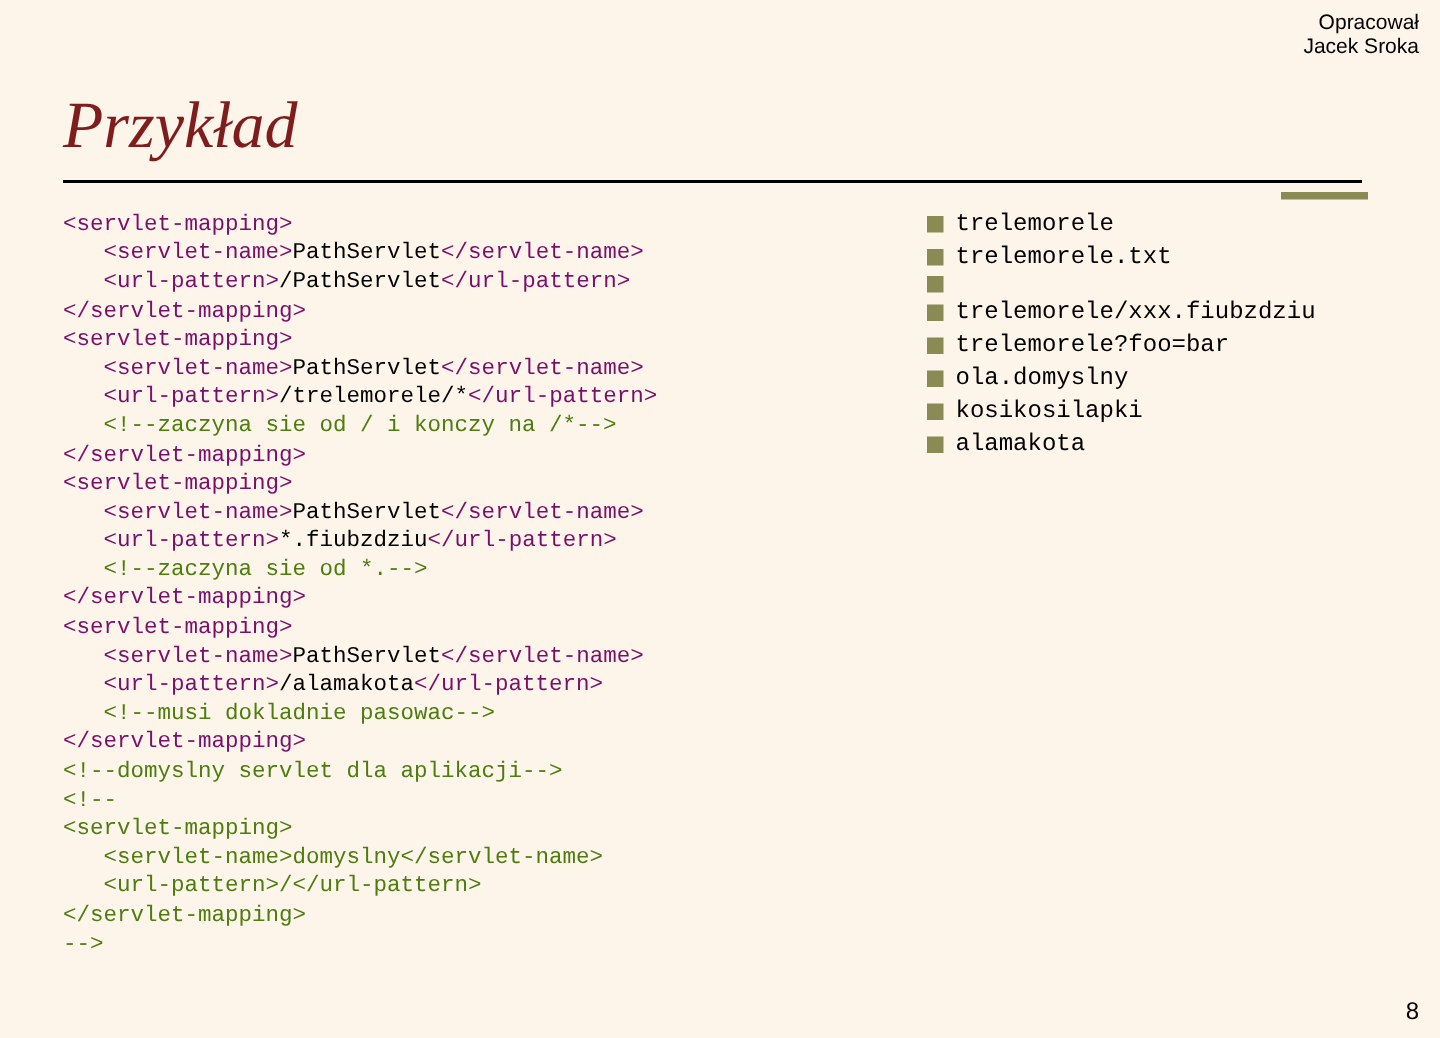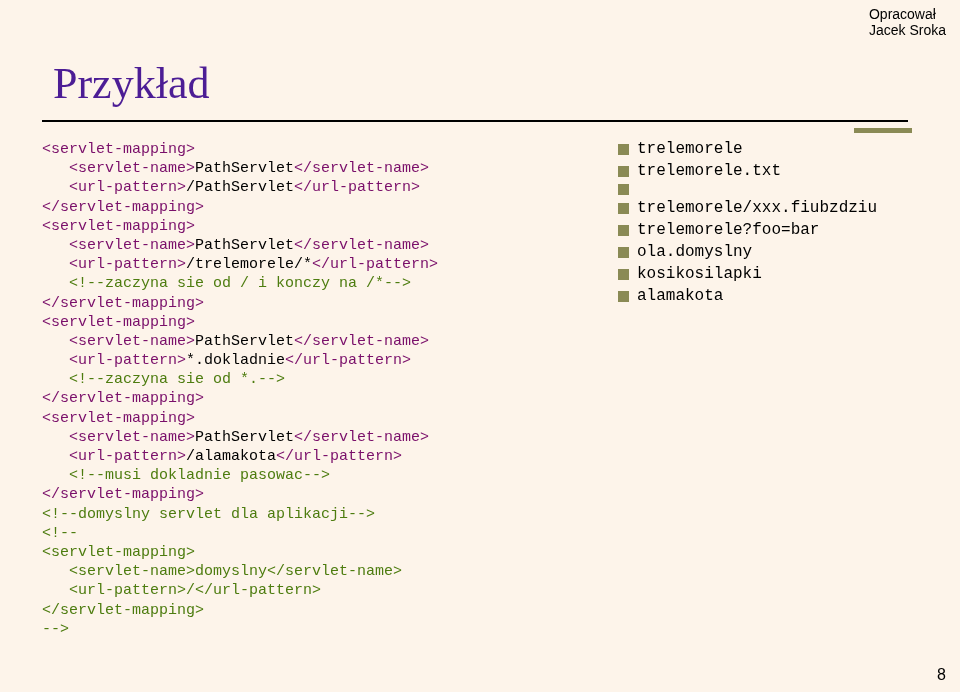--- a/index.html
+++ b/index.html
@@ -11,30 +11,31 @@
     position: relative;
     overflow: hidden;
   }
   .attribution {
     position: absolute;
     top: 6px;
     right: 14px;
     font-family: Arial, sans-serif;
     font-size: 14px;
     color: #000;
-    text-align: left;
+    text-align: right;
     line-height: 1.15;
   }
   .title {
     position: absolute;
     top: 58px;
-    left: 53px;
+    left: 42px;
     font-size: 44px;
     font-weight: normal;
-    color: #4c1d95;
+    color: #7f1d1d;
+    font-style: italic;
   }
   .title-underline {
     position: absolute;
     top: 120px;
     left: 42px;
     width: 866px;
     height: 2px;
     background: #000;
   }
   .accent {
@@ -114,21 +115,21 @@
 <span class="t">   </span><span class="k">&lt;servlet-name&gt;</span><span class="t">PathServlet</span><span class="k">&lt;/servlet-name&gt;</span>
 <span class="t">   </span><span class="k">&lt;url-pattern&gt;</span><span class="t">/PathServlet</span><span class="k">&lt;/url-pattern&gt;</span>
 <span class="k">&lt;/servlet-mapping&gt;</span>
 <span class="k">&lt;servlet-mapping&gt;</span>
 <span class="t">   </span><span class="k">&lt;servlet-name&gt;</span><span class="t">PathServlet</span><span class="k">&lt;/servlet-name&gt;</span>
 <span class="t">   </span><span class="k">&lt;url-pattern&gt;</span><span class="t">/trelemorele/*</span><span class="k">&lt;/url-pattern&gt;</span>
 <span class="t">   </span><span class="c">&lt;!--zaczyna sie od / i konczy na /*--&gt;</span>
 <span class="k">&lt;/servlet-mapping&gt;</span>
 <span class="k">&lt;servlet-mapping&gt;</span>
 <span class="t">   </span><span class="k">&lt;servlet-name&gt;</span><span class="t">PathServlet</span><span class="k">&lt;/servlet-name&gt;</span>
-<span class="t">   </span><span class="k">&lt;url-pattern&gt;</span><span class="t">*.dokladnie</span><span class="k">&lt;/url-pattern&gt;</span>
+<span class="t">   </span><span class="k">&lt;url-pattern&gt;</span><span class="t">*.fiubzdziu</span><span class="k">&lt;/url-pattern&gt;</span>
 <span class="t">   </span><span class="c">&lt;!--zaczyna sie od *.--&gt;</span>
 <span class="k">&lt;/servlet-mapping&gt;</span>
 <span class="k">&lt;servlet-mapping&gt;</span>
 <span class="t">   </span><span class="k">&lt;servlet-name&gt;</span><span class="t">PathServlet</span><span class="k">&lt;/servlet-name&gt;</span>
 <span class="t">   </span><span class="k">&lt;url-pattern&gt;</span><span class="t">/alamakota</span><span class="k">&lt;/url-pattern&gt;</span>
 <span class="t">   </span><span class="c">&lt;!--musi dokladnie pasowac--&gt;</span>
 <span class="k">&lt;/servlet-mapping&gt;</span>
 <span class="c">&lt;!--domyslny servlet dla aplikacji--&gt;</span>
 <span class="c">&lt;!--</span>
 <span class="c">&lt;servlet-mapping&gt;</span>

